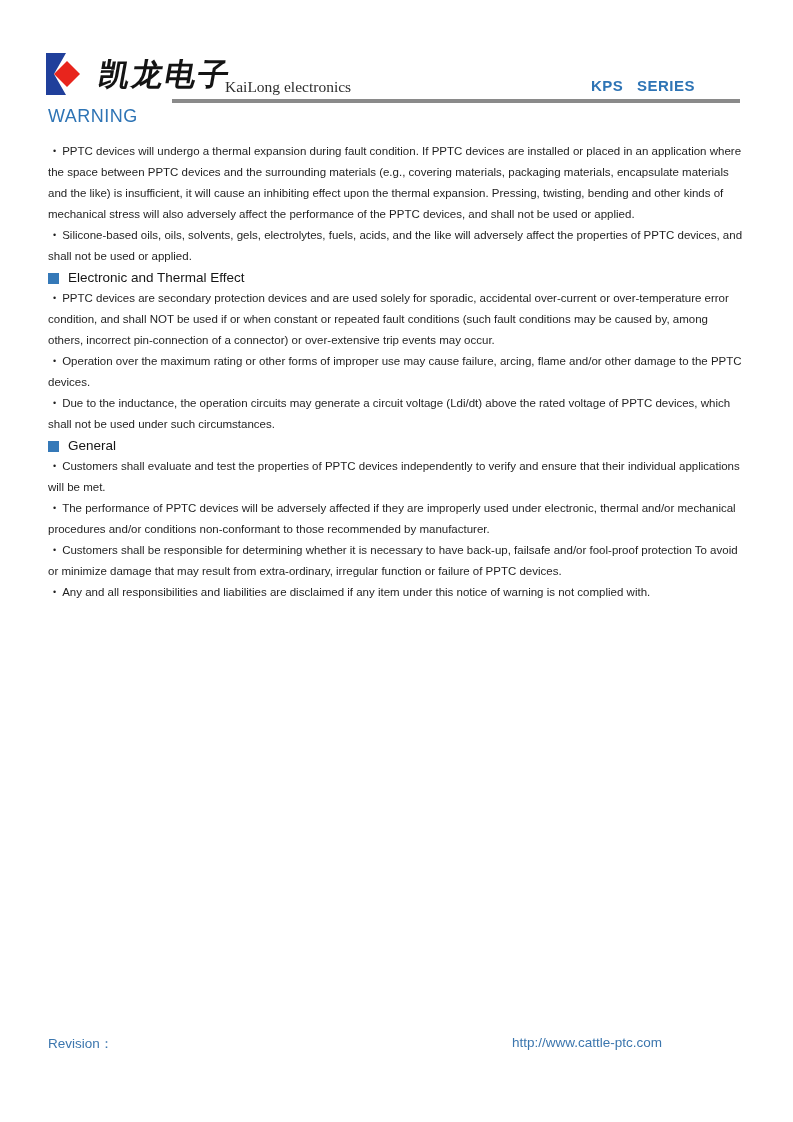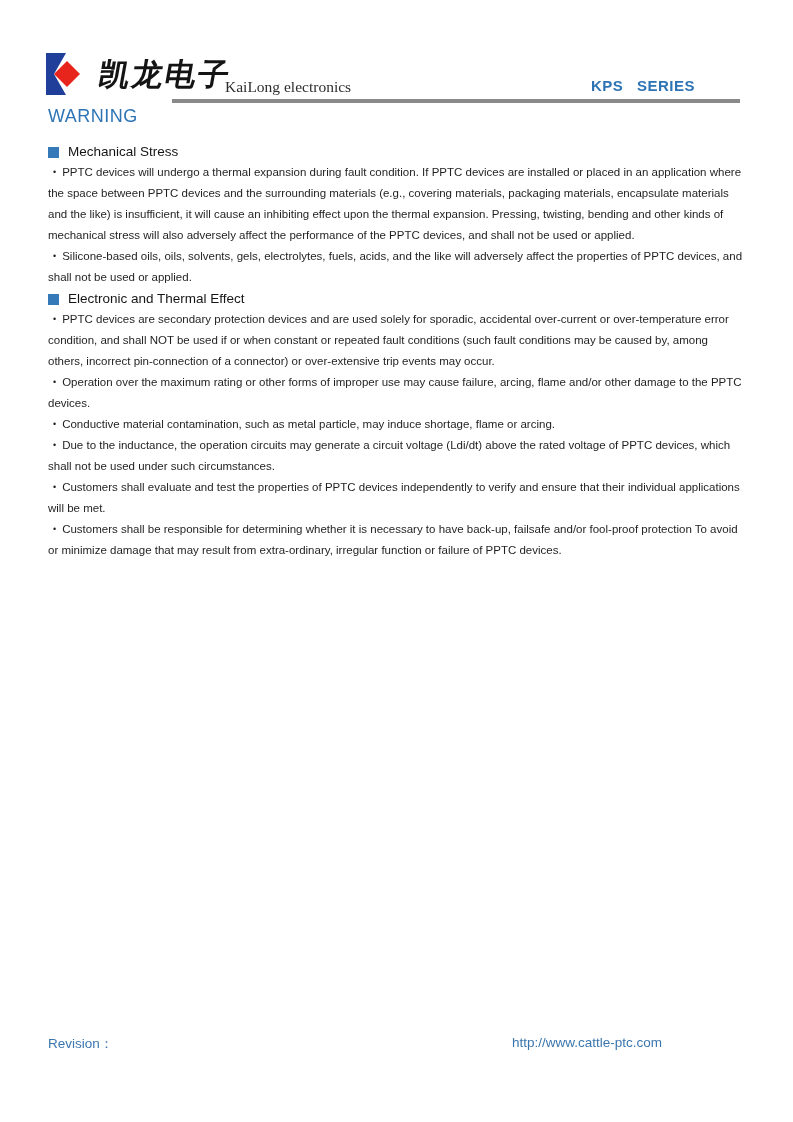--- a/index.html
+++ b/index.html
@@ -95,55 +95,56 @@
   </svg>
   <div class="brand-cjk">凯龙电子</div>
   <div class="brand-en">KaiLong electronics</div>
   <div class="series">KPS SERIES</div>
   <div class="header-rule"></div>
 
   <h1 class="page-title">WARNING</h1>
 
   <main class="content" id="content">
   <section class="sec">
-    <h2 class="sec-h">
-      <span class="sq"></span>
-      <span class="sec-title">Mechanical Stress</span>
-    </h2>
 
   <p class="item"><span class="b">•</span><span class="item-text">PPTC devices will undergo a thermal expansion during fault condition. If PPTC devices are installed or placed in an application where the space between PPTC devices and the surrounding materials (e.g., covering materials, packaging materials, encapsulate materials and the like) is insufficient, it will cause an inhibiting effect upon the thermal expansion. Pressing, twisting, bending and other kinds of mechanical stress will also adversely affect the performance of the PPTC devices, and shall not be used or applied.</span></p>
 </section>
 
   <section class="sec">
 
   <p class="item"><span class="b">•</span><span class="item-text">Silicone-based oils, oils, solvents, gels, electrolytes, fuels, acids, and the like will adversely affect the properties of PPTC devices, and shall not be used or applied.</span></p>
 </section>
 
   <section class="sec">
     <h2 class="sec-h">
       <span class="sq"></span>
       <span class="sec-title">Electronic and Thermal Effect</span>
     </h2>
 
   <p class="item"><span class="b">•</span><span class="item-text">PPTC devices are secondary protection devices and are used solely for sporadic, accidental over-current or over-temperature error condition, and shall NOT be used if or when constant or repeated fault conditions (such fault conditions may be caused by, among others, incorrect pin-connection of a connector) or over-extensive trip events may occur.</span></p>
 
 
   <p class="item"><span class="b">•</span><span class="item-text">Operation over the maximum rating or other forms of improper use may cause failure, arcing, flame and/or other damage to the PPTC devices.</span></p>
 
-  <p class="item"><span class="b">•</span><span class="item-text">Conductive material contamination, such as metal particle, may induce shortage, flame or arcing.</span></p>
 
   <p class="item"><span class="b">•</span><span class="item-text">Due to the inductance, the operation circuits may generate a circuit voltage (Ldi/dt) above the rated voltage of PPTC devices, which shall not be used under such circumstances.</span></p>
 </section>
 
   <section class="sec">
+    <h2 class="sec-h">
+      <span class="sq"></span>
+      <span class="sec-title">General</span>
+    </h2>
 
   <p class="item"><span class="b">•</span><span class="item-text">Customers shall evaluate and test the properties of PPTC devices independently to verify and ensure that their individual applications will be met.</span></p>
 
+  <p class="item"><span class="b">•</span><span class="item-text">The performance of PPTC devices will be adversely affected if they are improperly used under electronic, thermal and/or mechanical procedures and/or conditions non-conformant to those recommended by manufacturer.</span></p>
 
   <p class="item"><span class="b">•</span><span class="item-text">Customers shall be responsible for determining whether it is necessary to have back-up, failsafe and/or fool-proof protection To avoid or minimize damage that may result from extra-ordinary, irregular function or failure of PPTC devices.</span></p>
 
+  <p class="item"><span class="b">•</span><span class="item-text">Any and all responsibilities and liabilities are disclaimed if any item under this notice of warning is not complied with.</span></p>
 </section>
 </main>
 
   <div class="footer-revision">Revision：</div>
   <a class="footer-link" href="#">http://www.cattle-ptc.com</a>
 
 </div>
 
 </body></html>

